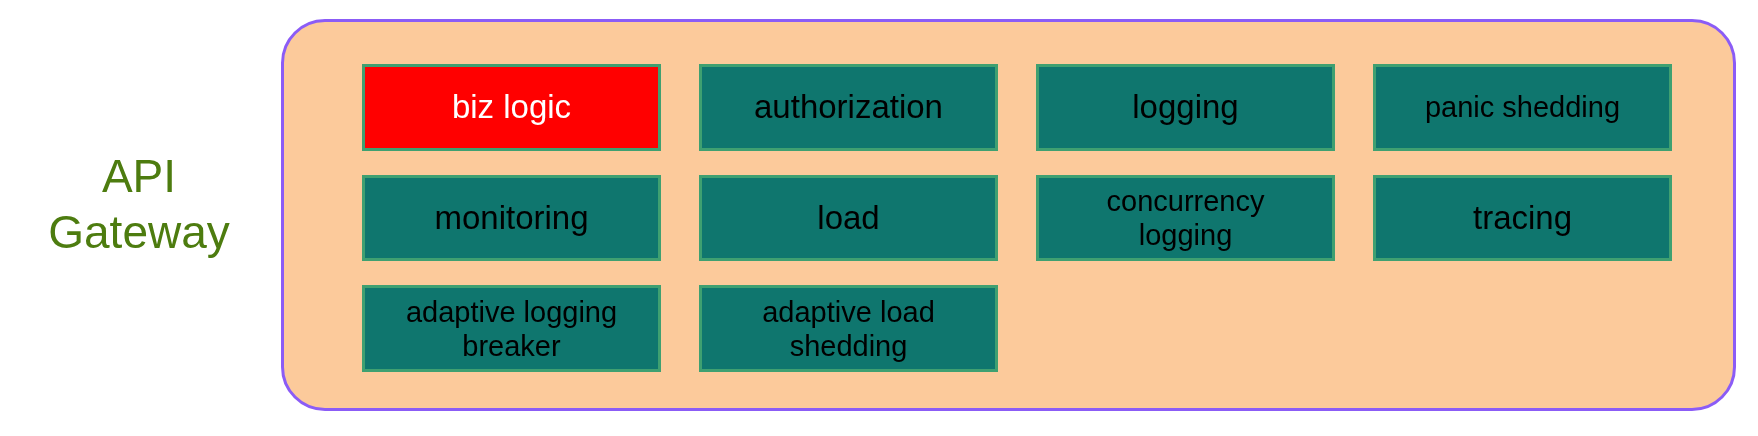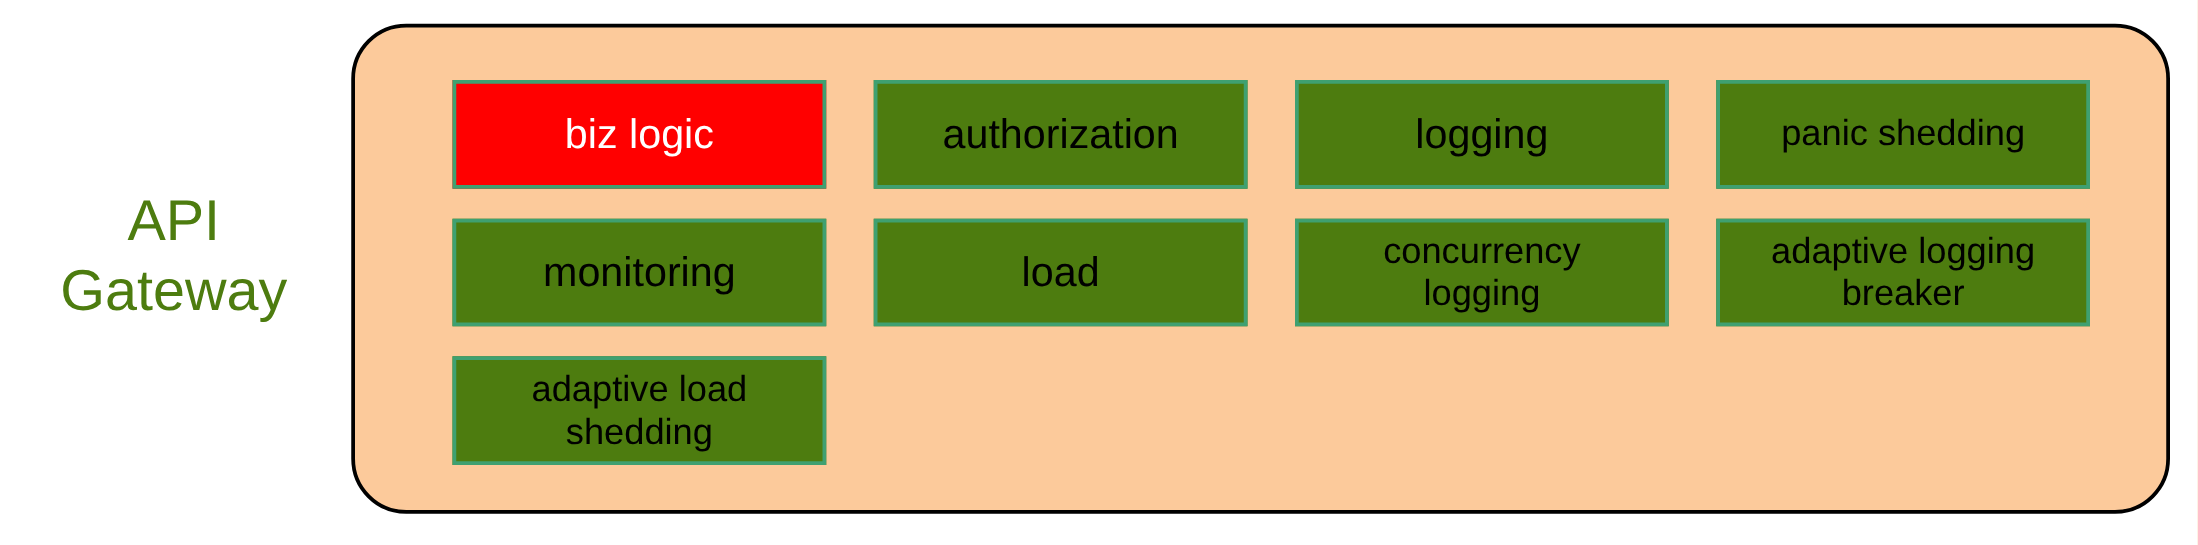--- a/index.html
+++ b/index.html
@@ -37,42 +37,42 @@
 
   
   #gateway-container {
     position: absolute;
     left: 281px;
     top: 19px;
     width: 1455px;
     height: 392px;
     box-sizing: border-box;
     background: #fcca9b;
-    border: 3px solid #000000;
+    border: 3px solid #8b5cf6;
     border-radius: 44px;
   }
 
   
   #component-grid {
     position: absolute;
     left: 78px;
     top: 42px;
     width: 1310px;
     height: 308px;
     display: grid;
     grid-template-columns: repeat(4, 1fr);
     grid-template-rows: repeat(3, 1fr);
     column-gap: 38px;
     row-gap: 24px;
   }
 
   .component-box {
     box-sizing: border-box;
     border: 3px solid #3fa071;
-    background: #4d7c0f;
+    background: #0f766e;
     color: #000000;
     display: flex;
     align-items: center;
     justify-content: center;
     text-align: center;
     font-size: 33px;
     line-height: 38px;
     padding: 0 6px;
     white-space: pre-line;
   }
@@ -102,20 +102,21 @@
       <div class="component-box highlight">biz logic</div>
       <div class="component-box">authorization</div>
       <div class="component-box">logging</div>
 
       <div class="component-box size-small">panic shedding</div>
       <div class="component-box">monitoring</div>
       <div class="component-box">load</div>
       <div class="component-box size-small">concurrency
 logging</div>
 
+      <div class="component-box">tracing</div>
       <div class="component-box size-small">adaptive logging
 breaker</div>
       <div class="component-box size-small">adaptive load
 shedding</div>
 
     </div>
   </div>
 </div>
 
 </body></html>

